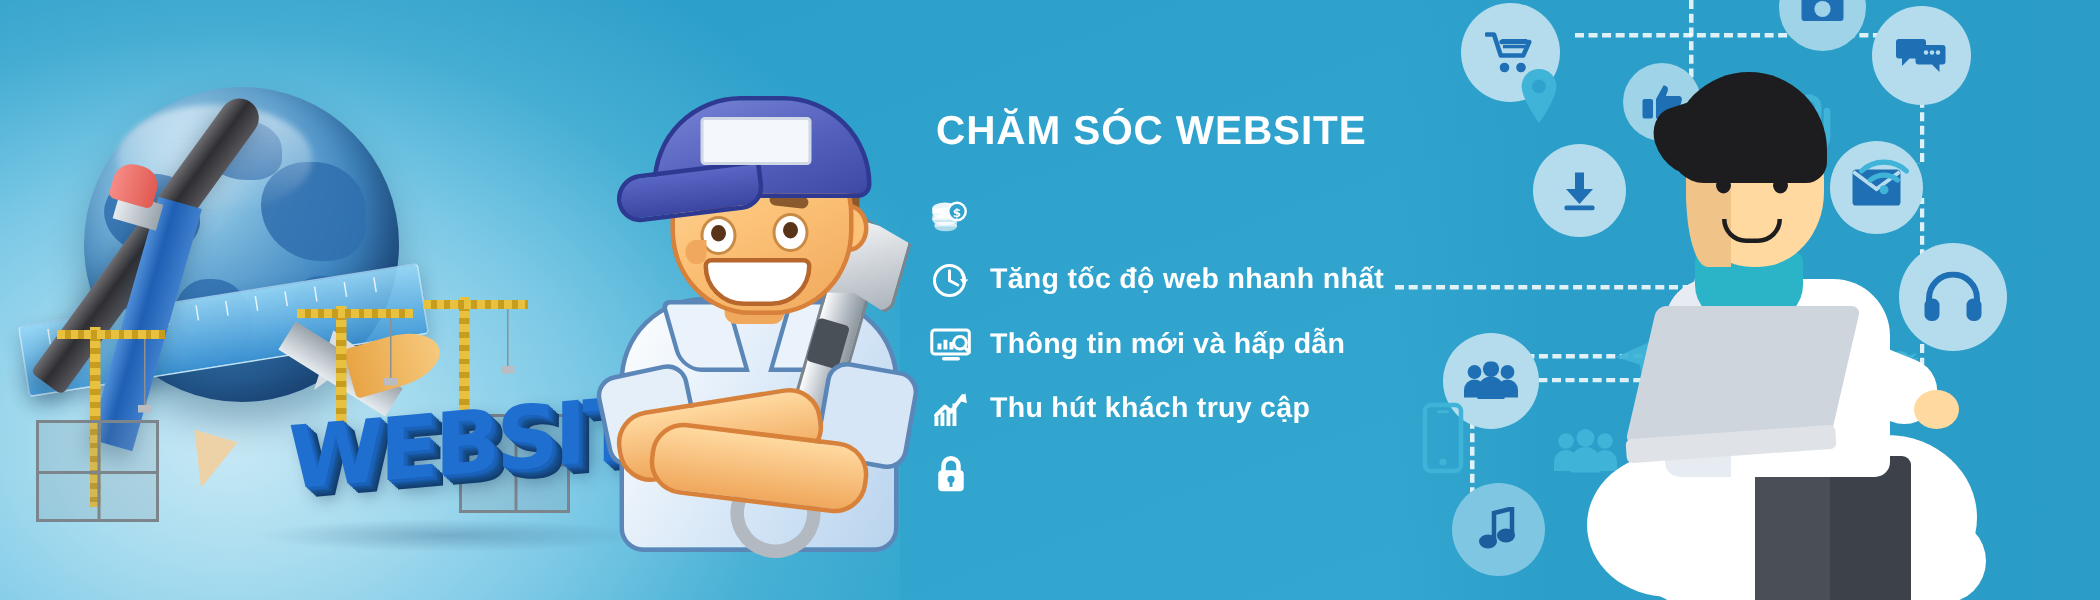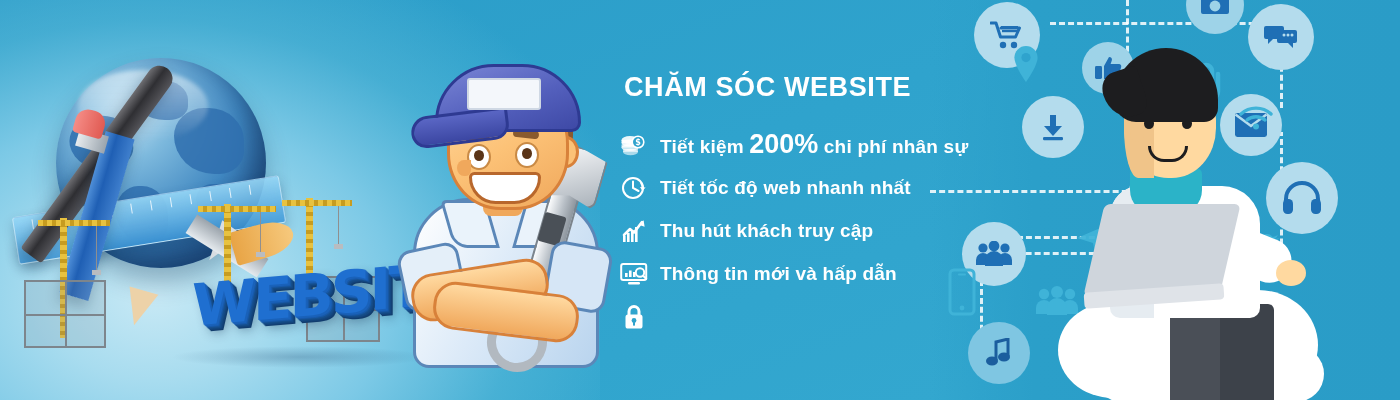--- a/index.html
+++ b/index.html
@@ -349,64 +349,63 @@
           <rect x=".5" y="11.5" width="17" height="3" opacity=".75"></rect>
           <ellipse cx="9" cy="14.5" rx="8.5" ry="3.6" opacity=".75"></ellipse>
           <rect x="2" y="16" width="15" height="3" opacity=".6"></rect>
           <ellipse cx="9.5" cy="19" rx="7.5" ry="3.2" opacity=".6"></ellipse>
         </g>
         <circle cx="17" cy="9" r="6.6" fill="#fff"></circle>
         <circle cx="17" cy="9" r="5" fill="#2fa3cd"></circle>
         <text x="17" y="12.4" font-size="8" font-family="DejaVu Sans, sans-serif" font-weight="bold" fill="#fff" text-anchor="middle">$</text>
         </svg>
       </span>
-      <span class="f-text"><span>Tiết kiệm </span><span class="big">200%</span><span> chi phí nhân sự</span></span>
     </div>
 
     <div class="feature">
       <span class="f-icon">
         <svg width="26" height="26" viewBox="0 0 26 26">
           <circle cx="12" cy="13" r="10" fill="none" stroke="#fff" stroke-width="2"></circle>
           <path d="M12 6.5V13l5.5 3" fill="none" stroke="#fff" stroke-width="2" stroke-linecap="round"></path>
           <path d="M20.5 8.5a9.6 9.6 0 0 1 1.3 4.6" fill="none" stroke="#fff" stroke-width="2.2" stroke-linecap="round"></path>
           <path d="M24.6 12.4l-3.2 3.4-2.4-3.8z" fill="#fff"></path>
         </svg>
       </span>
-      <span class="f-text">Tiết tốc độ web nhanh nhất</span>
+      <span class="f-text">Tăng tốc độ web nhanh nhất</span>
+    </div>
+
+    <div class="feature">
+      <span class="f-icon">
+        <svg width="28" height="24" viewBox="0 0 28 24">
+          <rect x="1.2" y="2" width="25" height="16" rx="2" fill="none" stroke="#fff" stroke-width="2"></rect>
+          <rect x="5" y="11" width="2.6" height="4" fill="#fff"></rect>
+          <rect x="9" y="8.5" width="2.6" height="6.5" fill="#fff"></rect>
+          <rect x="13" y="10" width="2.6" height="5" fill="#fff"></rect>
+          <circle cx="20" cy="10.5" r="4.2" fill="none" stroke="#fff" stroke-width="2"></circle>
+          <path d="M23.2 13.8l3 3" stroke="#fff" stroke-width="2.2" stroke-linecap="round"></path>
+          <rect x="8" y="20" width="12" height="2.4" rx="1.2" fill="#fff"></rect>
+        </svg>
+      </span>
+      <span class="f-text">Thông tin mới và hấp dẫn</span>
     </div>
 
     <div class="feature">
       <span class="f-icon">
         <svg width="26" height="26" viewBox="0 0 26 26">
           <g fill="#fff">
             <rect x="2" y="18" width="2.6" height="6"></rect>
             <rect x="6" y="15" width="2.6" height="9"></rect>
             <rect x="10" y="12" width="2.6" height="12"></rect>
             <rect x="14" y="9" width="2.6" height="15"></rect>
           </g>
           <path d="M3 17L9 11l4 3.5L21 4" fill="none" stroke="#fff" stroke-width="2.6" stroke-linecap="round" stroke-linejoin="round"></path>
           <path d="M22.6 2.2l1 6.6-6-2z" fill="#fff"></path>
         </svg>
       </span>
       <span class="f-text">Thu hút khách truy cập</span>
-    </div>
-
-    <div class="feature">
-      <span class="f-icon">
-        <svg width="28" height="24" viewBox="0 0 28 24">
-          <rect x="1.2" y="2" width="25" height="16" rx="2" fill="none" stroke="#fff" stroke-width="2"></rect>
-          <rect x="5" y="11" width="2.6" height="4" fill="#fff"></rect>
-          <rect x="9" y="8.5" width="2.6" height="6.5" fill="#fff"></rect>
-          <rect x="13" y="10" width="2.6" height="5" fill="#fff"></rect>
-          <circle cx="20" cy="10.5" r="4.2" fill="none" stroke="#fff" stroke-width="2"></circle>
-          <path d="M23.2 13.8l3 3" stroke="#fff" stroke-width="2.2" stroke-linecap="round"></path>
-          <rect x="8" y="20" width="12" height="2.4" rx="1.2" fill="#fff"></rect>
-        </svg>
-      </span>
-      <span class="f-text">Thông tin mới và hấp dẫn</span>
     </div>
 
     <div class="feature">
       <span class="f-icon">
         <svg width="22" height="26" viewBox="0 0 22 26">
           <path d="M6 11V7.5a5 5 0 0 1 10 0V11" fill="none" stroke="#fff" stroke-width="3"></path>
           <rect x="2.5" y="10.5" width="17" height="14" rx="2.6" fill="#fff"></rect>
           <circle cx="11" cy="16.5" r="2.4" fill="#2fa3cd"></circle>
           <rect x="10" y="17" width="2" height="4.6" fill="#2fa3cd"></rect>
         </svg>

